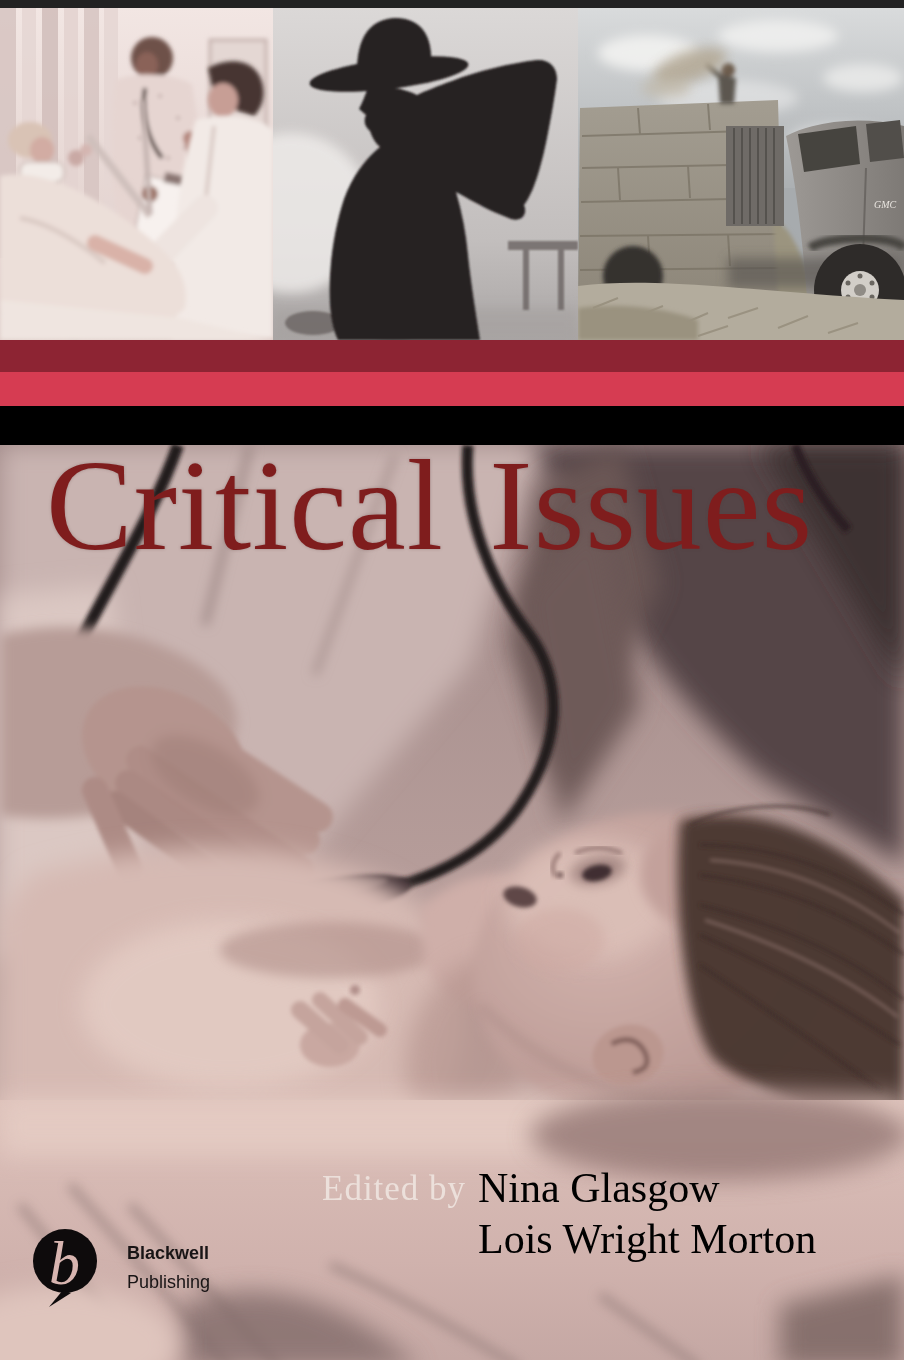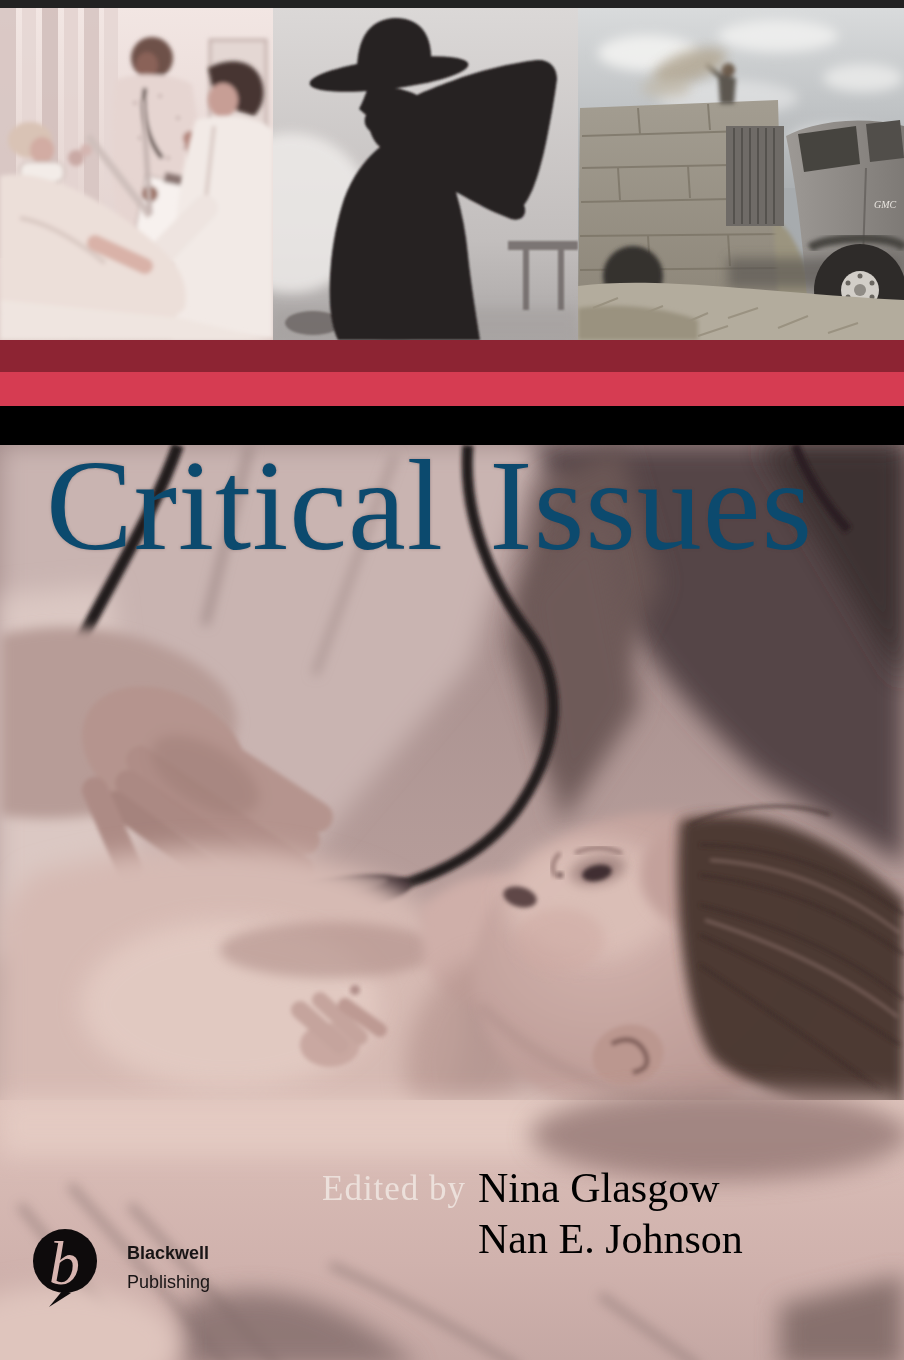--- a/index.html
+++ b/index.html
@@ -399,26 +399,26 @@
         <path d="M70,740 L230,923"></path>
         <path d="M130,760 L280,923"></path>
       <path d="M330,820 C420,860 480,900 520,923"></path>
         <path d="M600,850 L700,923"></path>
     </g>
     <path d="M180,860 C260,830 340,850 420,923 L180,923 Z" fill="#826c6a" opacity="0.8" filter="url(#b12)"></path>
     <path d="M780,860 L904,830 L904,923 L780,923 Z" fill="#77625f" opacity="0.8" filter="url(#b12)"></path>
     <ellipse cx="60" cy="900" rx="120" ry="60" fill="#dfc5bd" filter="url(#b12)"></ellipse>
   </svg>
 
-  <div class="title-line l1" style="color: #0c4a6e;">Critical Issues</div>
+  <div class="title-line l1" style="color: #7f1d1d;">Critical Issues</div>
 
   <div class="edited-by">Edited by</div>
   <div class="editors" style="color: #000000;">
     <div>Nina Glasgow</div>
-    <div>Nan E. Johnson</div>
+    <div>Lois Wright Morton</div>
   </div>
 
   <svg class="logo" width="72" height="80" viewBox="0 0 72 80">
     <circle cx="32" cy="34" r="32" fill="#0e0b0c"></circle>
     <text x="16" y="57" font-family="Liberation Serif, serif" font-style="italic" font-size="62" fill="#d8b5b0">b</text>
     <path d="M30,63 L38,66 L16,80 Z" fill="#0e0b0c"></path>
   </svg>
   <div class="publisher" style="color: rgb(24, 20, 21);">
     <div class="b1">Blackwell</div>
     <div class="b2">Publishing</div>

